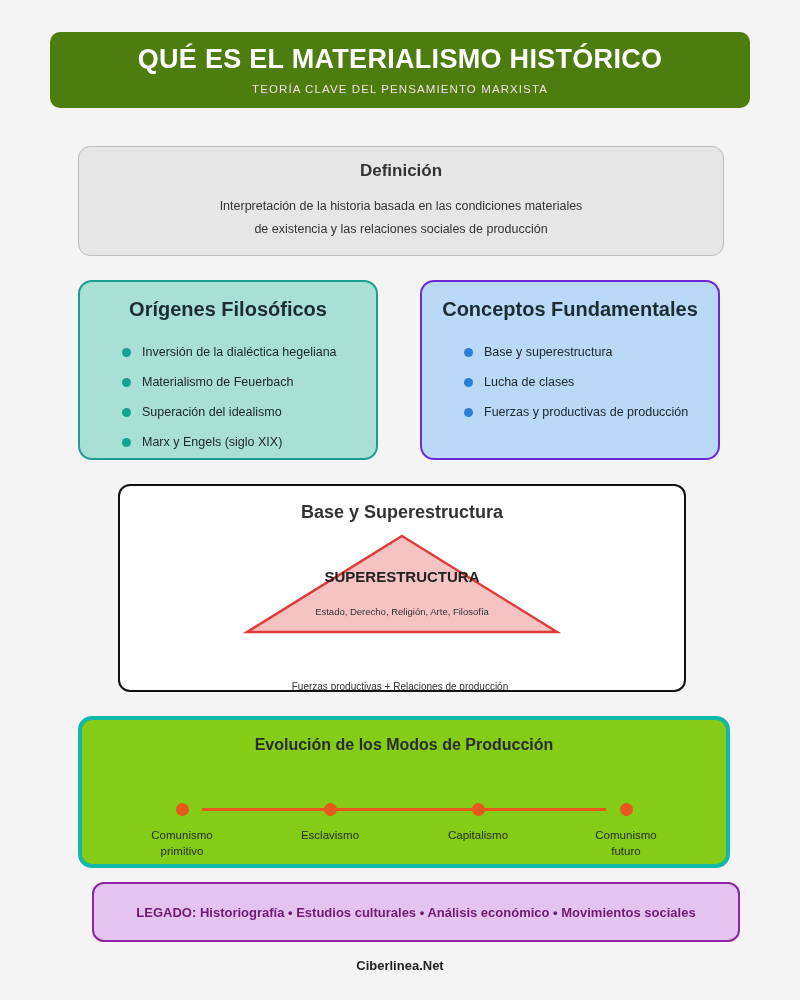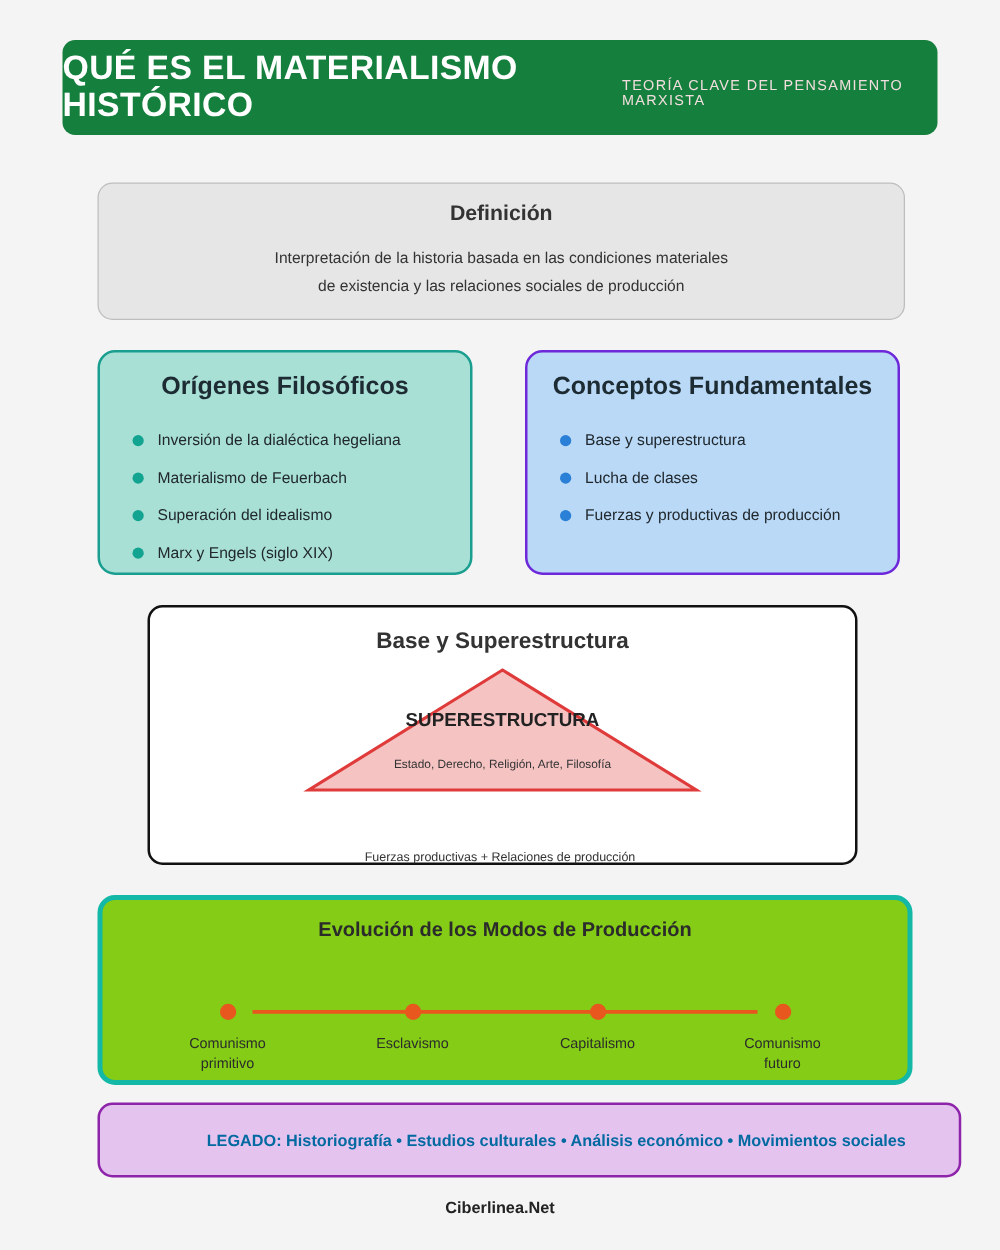--- a/index.html
+++ b/index.html
@@ -16,24 +16,24 @@
     overflow: hidden;
   }
 
   
   .header {
     position: absolute;
     left: 50px;
     top: 32px;
     width: 700px;
     height: 76px;
-    background: #15803d;
+    background: #4d7c0f;
     border-radius: 10px;
     display: flex;
-    flex-direction: row;
+    flex-direction: column;
     align-items: center;
     justify-content: center;
   }
   .header-title {
     color: #ffffff;
     font-size: 27px;
     font-weight: bold;
     letter-spacing: 0.3px;
     line-height: 1.1;
   }
@@ -93,21 +93,21 @@
   }
   .card-title {
     text-align: center;
     font-size: 20px;
     font-weight: bold;
     color: #1d2b33;
     margin-bottom: 16px;
   }
   .card-list {
     list-style: none;
-    margin: 0;
+    margin: 16px;
     padding: 0 0 0 26px;
   }
   .card-list li {
     display: flex;
     align-items: center;
     font-size: 12.5px;
     color: #20282e;
     height: 30px;
   }
   .bullet {
@@ -249,34 +249,33 @@
     font-size: 11.5px;
     color: #2b2b2b;
     text-align: center;
     line-height: 1.35;
     white-space: pre-line;
   }
 
   
   .legacy {
     position: absolute;
-    left: 78px;
+    left: 92px;
     top: 882px;
     width: 644px;
     height: 56px;
     background: #e4c3ef;
     border: 2px solid #8e24aa;
     border-radius: 12px;
     display: flex;
     align-items: center;
     justify-content: center;
     font-size: 13px;
     font-weight: bold;
-    color: #0369a1;
-    padding-left: 43px;
+    color: #701a75;
   }
 
   
   .footer {
     position: absolute;
     left: 0;
     top: 958px;
     width: 800px;
     text-align: center;
     font-size: 13px;

